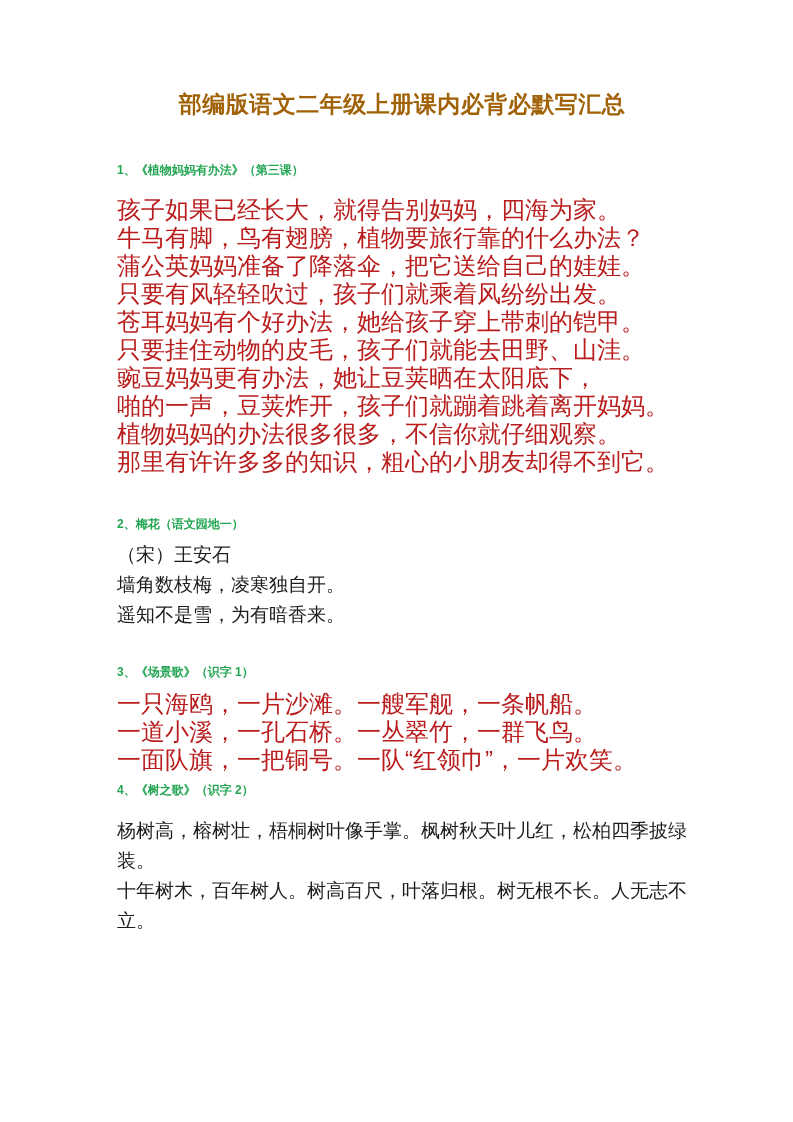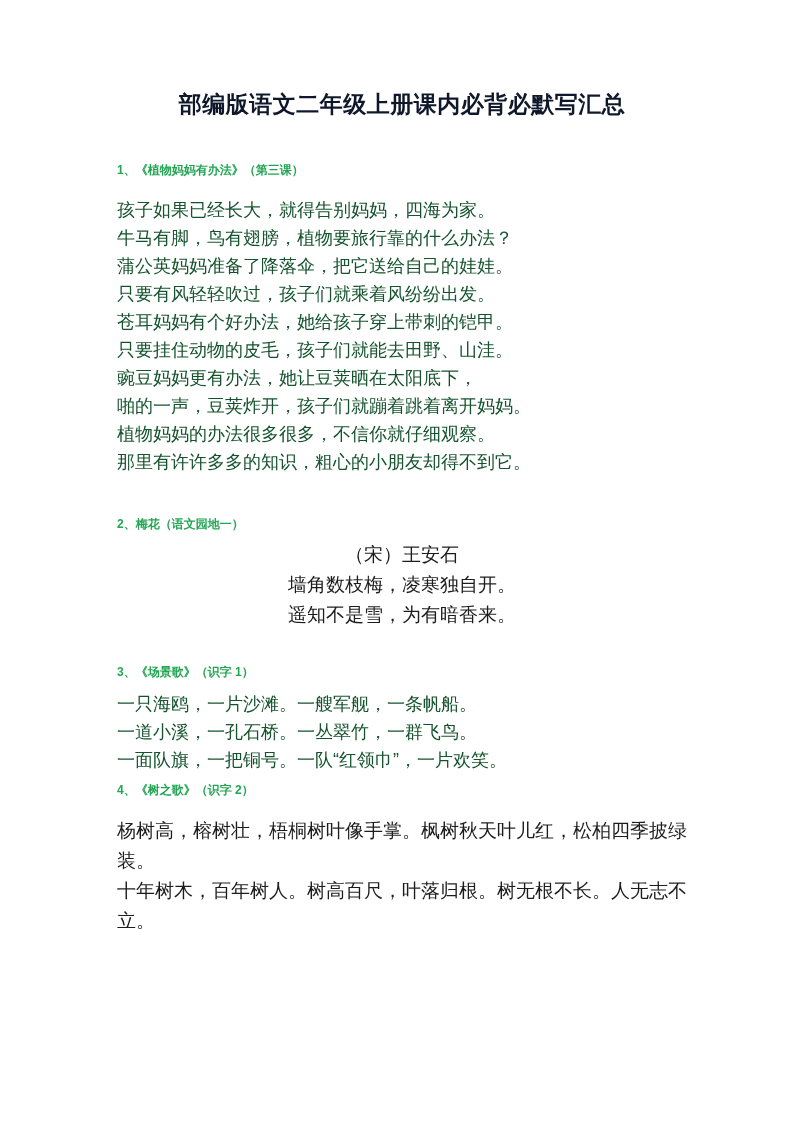--- a/index.html
+++ b/index.html
@@ -17,49 +17,49 @@
     overflow: hidden;
     box-sizing: border-box;
     padding: 88px 106px 0 117px;
   }
   .doc-title {
     margin: 0 0 36px 0;
     text-align: center;
     font-size: 23px;
     line-height: 32px;
     font-weight: bold;
-    color: #0f172a;
+    color: #a16207;
     letter-spacing: 0.5px;
   }
   .section { margin: 0; }
   .section-heading {
     margin: 0;
     font-size: 12px;
     line-height: 28px;
     font-weight: bold;
     color: #23a553;
   }
   .sec-1 .section-heading { margin-bottom: 12px; }
   .sec-2 { margin-top: 34px; }
   .sec-2 .section-heading { margin-bottom: 2px; }
   .sec-3 { margin-top: 28px; }
   .sec-3 .section-heading { margin-bottom: 4px; }
   .sec-4 { margin-top: 2px; }
   .sec-4 .section-heading { margin-bottom: 12px; }
   .doc-line {
-    font-size: 18px;
+    font-size: 24px;
     line-height: 28px;
-    color: #14532d;
+    color: #b91c1c;
     white-space: nowrap;
   }
   .poem-line {
     font-size: 19px;
     line-height: 30px;
     color: #1c1c1c;
-    text-align: center;
+    text-align: left;
   }
   .doc-para {
     margin: 0;
     font-size: 19px;
     line-height: 30px;
     color: #1c1c1c;
     word-break: break-all;
     line-break: anywhere;
   }
 </style>

